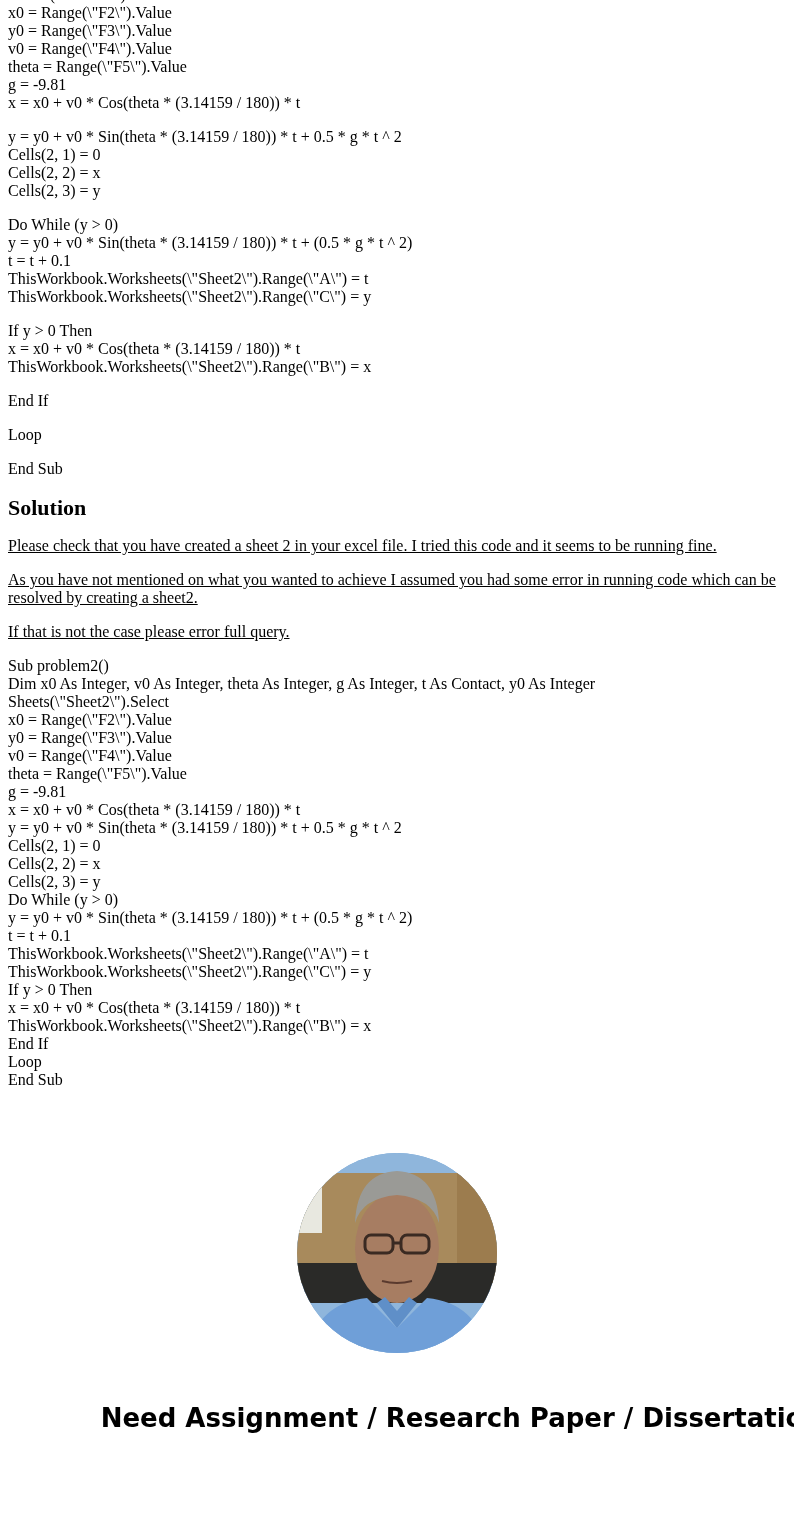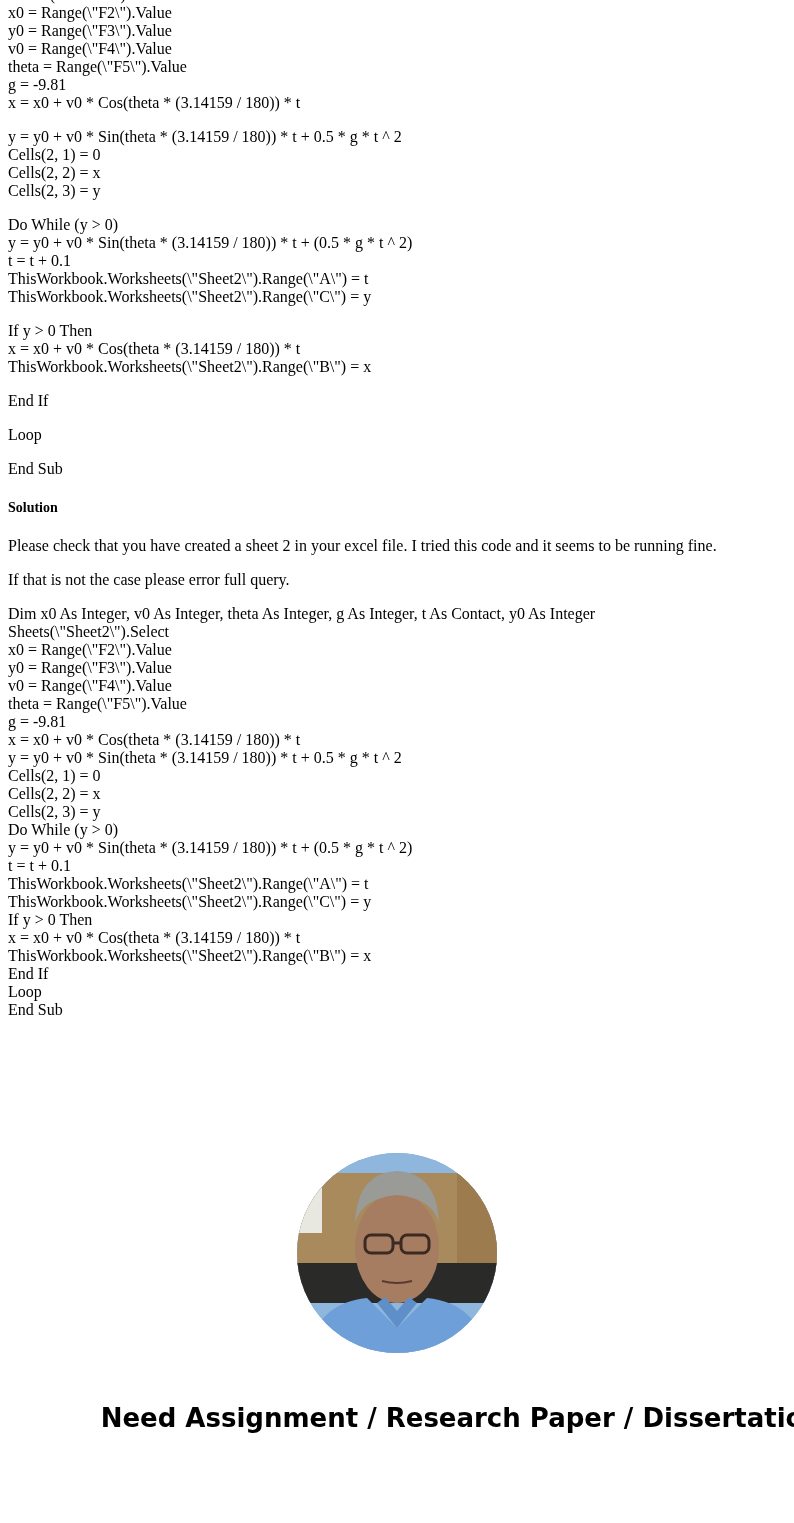--- a/index.html
+++ b/index.html
@@ -12,26 +12,26 @@
       font-size: 16px;
       line-height: 18px;
       color: #000000;
     }
     .page { position: absolute; left: 8px; top: -14px; width: 778px; }
     .code-block { margin: 0; }
     .code-line { display: block; white-space: pre-wrap; min-height: 18px; }
     .gap { display: block; height: 16px; }
     h3.solution-heading {
       font-family: "Liberation Serif", serif;
-      font-size: 14px;
+      font-size: 22px;
       font-weight: bold;
       margin: 19px 0 18px 0;
       line-height: 22px;
     }
-    p.para { margin: 0 0 16px 0; line-height: 18px; }
+    p.para { margin: 0 0 16px 0; line-height: 18px; text-decoration: underline; }
     .code2 { margin-top: 16px; }
     .avatar-wrap {
       position: absolute;
       left: 297px;
       top: 1153px;
       width: 200px;
       height: 200px;
       border-radius: 50%;
       overflow: hidden;
       background: #6fa3d8;
@@ -83,23 +83,25 @@
       <span class="code-line">End If</span>
       <span class="gap"></span>
       <span class="code-line">Loop</span>
       <span class="gap"></span>
       <span class="code-line">End Sub</span>
     </div>
 
   <h3 class="solution-heading">Solution</h3>
 
   <p class="para">Please check that you have created a sheet 2 in your excel file. I tried this code and it seems to be running fine.</p>
+  <p class="para">As you have not mentioned on what you wanted to achieve I assumed you had some error in running code which can be resolved by creating a sheet2.</p>
   <p class="para">If that is not the case please error full query.</p>
 
   <div class="code-block code2" id="s-code">
+      <span class="code-line">Sub problem2()</span>
       <span class="code-line">Dim x0 As Integer, v0 As Integer, theta As Integer, g As Integer, t As Contact, y0 As Integer</span>
       <span class="code-line">Sheets(\"Sheet2\").Select</span>
       <span class="code-line">x0 = Range(\"F2\").Value</span>
       <span class="code-line">y0 = Range(\"F3\").Value</span>
       <span class="code-line">v0 = Range(\"F4\").Value</span>
       <span class="code-line">theta = Range(\"F5\").Value</span>
       <span class="code-line">g = -9.81</span>
       <span class="code-line">x = x0 + v0 * Cos(theta * (3.14159 / 180)) * t</span>
       <span class="code-line">y = y0 + v0 * Sin(theta * (3.14159 / 180)) * t + 0.5 * g * t ^ 2</span>
       <span class="code-line">Cells(2, 1) = 0</span>

